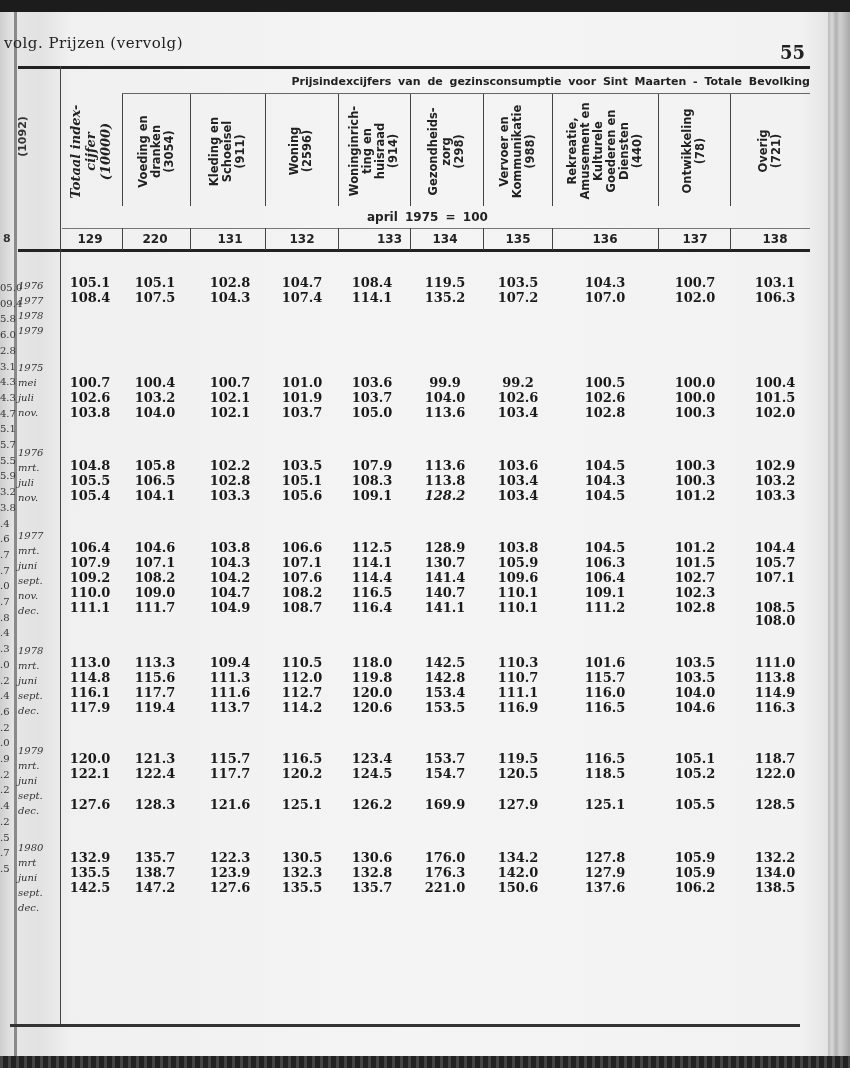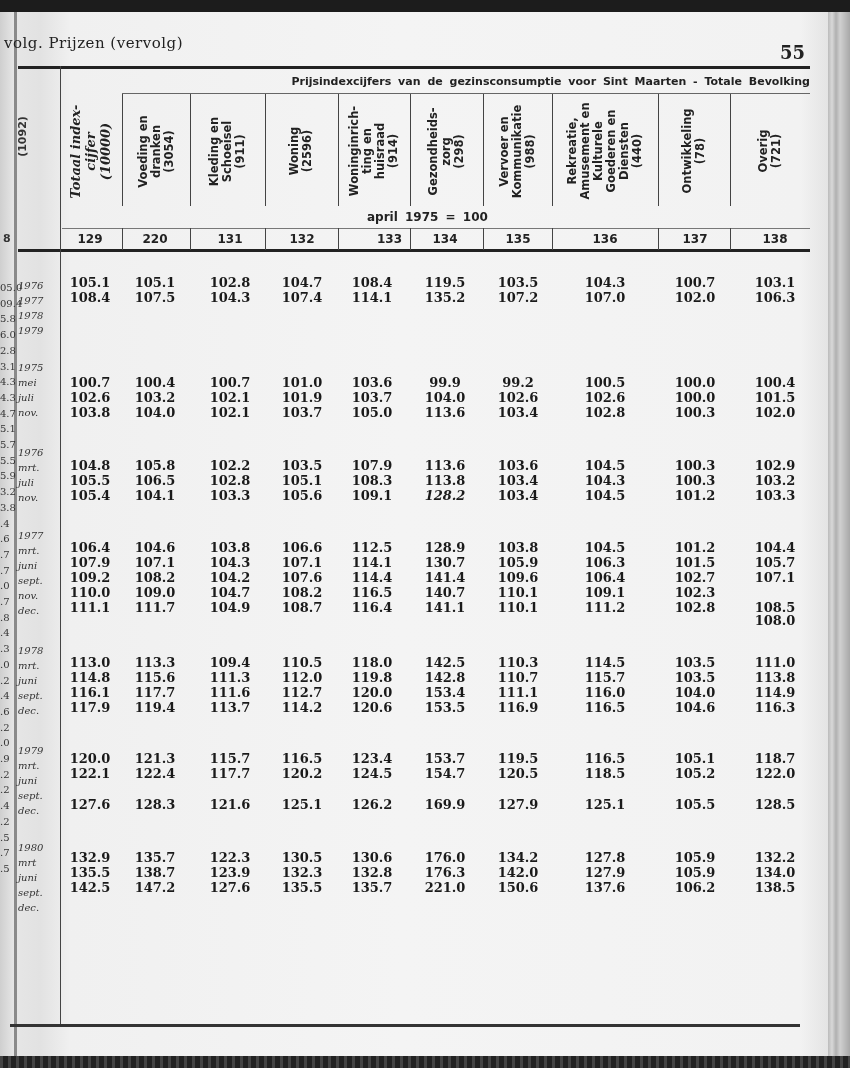--- a/index.html
+++ b/index.html
@@ -290,21 +290,21 @@
     <div class="cell" style="left: 573px; top: 601px;">111.2</div>
     <div class="cell" style="left: 663px; top: 601px;">102.8</div>
     <div class="cell" style="left: 743px; top: 601px;">108.5</div>
     <div class="cell" style="left: 58px; top: 656px;">113.0</div>
     <div class="cell" style="left: 123px; top: 656px;">113.3</div>
     <div class="cell" style="left: 198px; top: 656px;">109.4</div>
     <div class="cell" style="left: 270px; top: 656px;">110.5</div>
     <div class="cell" style="left: 340px; top: 656px;">118.0</div>
     <div class="cell" style="left: 413px; top: 656px;">142.5</div>
     <div class="cell" style="left: 486px; top: 656px;">110.3</div>
-    <div class="cell" style="left: 573px; top: 656px;">114.5</div>
+    <div class="cell" style="left: 573px; top: 656px;">101.6</div>
     <div class="cell" style="left: 663px; top: 656px;">103.5</div>
     <div class="cell" style="left: 743px; top: 656px;">111.0</div>
     <div class="cell" style="left: 58px; top: 671px;">114.8</div>
     <div class="cell" style="left: 123px; top: 671px;">115.6</div>
     <div class="cell" style="left: 198px; top: 671px;">111.3</div>
     <div class="cell" style="left: 270px; top: 671px;">112.0</div>
     <div class="cell" style="left: 340px; top: 671px;">119.8</div>
     <div class="cell" style="left: 413px; top: 671px;">142.8</div>
     <div class="cell" style="left: 486px; top: 671px;">110.7</div>
     <div class="cell" style="left: 573px; top: 671px;">115.7</div>

